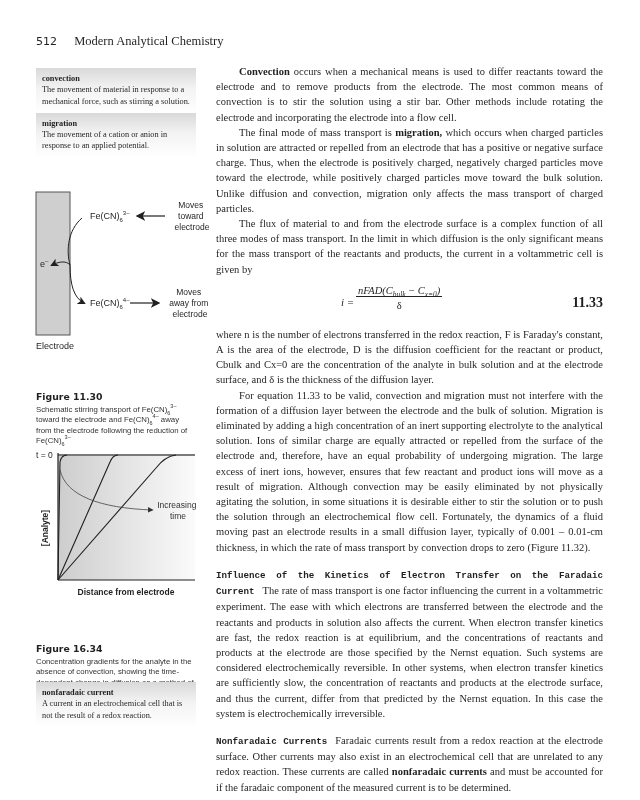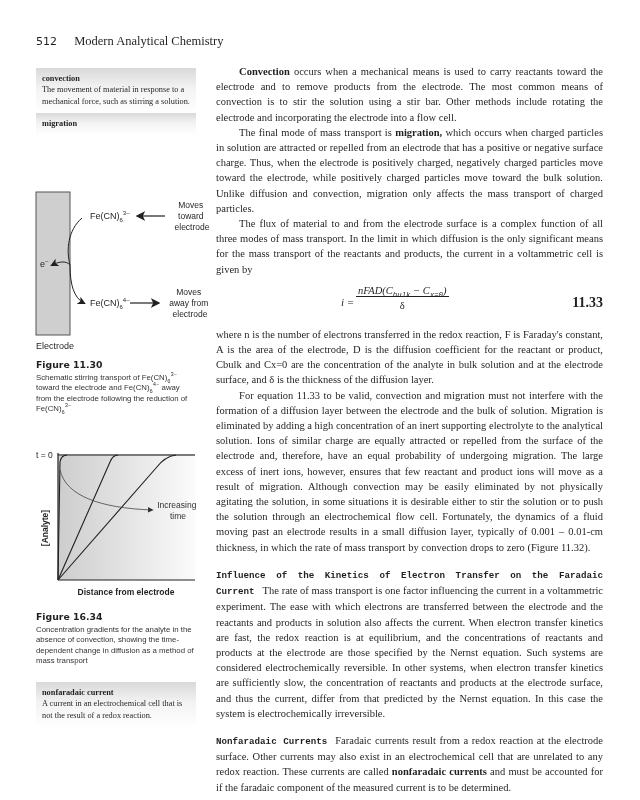--- a/index.html
+++ b/index.html
@@ -5,53 +5,54 @@
   html, body { margin: 0; padding: 0; background: #ffffff; }
   body { width: 640px; height: 800px; position: relative; overflow: hidden;
          font-family: "Liberation Serif", "DejaVu Serif", serif; color: #231f20; }
   .header { position: absolute; left: 36px; top: 34px; font-size: 12.5px; }
   .header .pnum { font-family: "DejaVu Sans", sans-serif; font-weight: normal; font-size: 11px; margin-right: 14px; }
   .margin-col { position: absolute; left: 36px; width: 160px; }
   .gloss { background: linear-gradient(180deg, #d9d9d9 0%, #f3f3f3 45%, #ffffff 100%);
            padding: 5px 6px 6px 6px; font-size: 8.3px; line-height: 11.3px; }
   .gloss .term { font-weight: bold; display: block; }
   .fig-caption { font-family: "Liberation Sans", "DejaVu Sans", sans-serif; font-size: 7.8px;
-                 line-height: 10.6px; color: #333; }
+                 line-height: 10.6px; color: #333; margin-top: 32px; }
   .fig-caption .fig-title { display: block; font-family: "DejaVu Sans", sans-serif; font-weight: bold;
                  font-size: 9.3px; color: #231f20; margin-bottom: 2px; }
   .main { position: absolute; left: 216px; top: 64px; width: 387px; font-size: 10.5px;
           line-height: 15.2px; text-align: justify; }
   .main p { margin: 0; text-indent: 2.2em; }
   .main p.noindent { text-indent: 0; }
   .main .bold { font-weight: bold; }
   .main .runin { font-family: Liberation Mono, monospace; font-weight: bold; font-size: 9.2px; margin-right: 8px; }
   .eq { position: relative; height: 40px; margin: 6px 0 4px 0; }
   .eq .lhs { position: absolute; left: 125px; top: 12px; font-style: italic; font-size: 11px; }
   .eq .frac { position: absolute; left: 140px; top: 0; text-align: center; font-size: 10.5px; }
   .eq .num { font-style: italic; padding: 0 2px; border-bottom: 1px solid #231f20; }
   .eq .den { display: block; }
   .eq .eqnum { position: absolute; right: 0; top: 12px; font-weight: bold; font-size: 14px; }
-  sub, sup { font-size: 70%; line-height: 0; font-family: Liberation Mono, monospace; }
+  sub, sup { font-size: 70%; line-height: 0; }
   svg text { font-family: "Liberation Sans", "DejaVu Sans", sans-serif; }
 </style>
 </head>
 <body>
 
 <div class="header">
   <span class="pnum">512</span>
   <span>Modern Analytical Chemistry</span>
 </div>
 
 <div class="margin-col" style="top:68px;">
   <div class="gloss">
     <span class="term">convection</span>
     <span>The movement of material in response to a mechanical force, such as stirring a solution.</span>
   </div>
   <div class="gloss">
     <span class="term">migration</span>
+    <span>The movement of a cation or anion in response to an applied potential.</span>
   </div>
 </div>
 
 <svg style="position:absolute;left:30px;top:190px;" width="180" height="150" viewBox="0 0 180 150">
   <defs>
     <marker id="ah" markerWidth="8" markerHeight="8" refX="6" refY="4" orient="auto">
       <path d="M0,0 L8,4 L0,8 L2,4 Z" fill="#231f20"></path>
     </marker>
   </defs>
   <rect x="6" y="2" width="34" height="143" fill="#cfcfcf" stroke="#555" stroke-width="1"></rect>
@@ -115,21 +116,21 @@
 </div>
 
 <div class="margin-col" style="top:682px;">
   <div class="gloss">
     <span class="term">nonfaradaic current</span>
     <span>A current in an electrochemical cell that is not the result of a redox reaction.</span>
   </div>
 </div>
 
 <div class="main">
-  <p><span class="bold">Convection</span><span> occurs when a mechanical means is used to carry reactants toward the electrode and to remove products from the electrode. The most common means of convection is to stir the solution using a stir bar. Other methods include rotating the electrode and incorporating the electrode into a flow cell.</span></p>
+  <p><span class="bold">Convection</span><span> occurs when a mechanical means is used to differ reactants toward the electrode and to remove products from the electrode. The most common means of convection is to stir the solution using a stir bar. Other methods include rotating the electrode and incorporating the electrode into a flow cell.</span></p>
   <p><span>The final mode of mass transport is </span><span class="bold">migration,</span><span> which occurs when charged particles in solution are attracted or repelled from an electrode that has a positive or negative surface charge. Thus, when the electrode is positively charged, negatively charged particles move toward the electrode, while positively charged particles move toward the bulk solution. Unlike diffusion and convection, migration only affects the mass transport of charged particles.</span></p>
   <p>The flux of material to and from the electrode surface is a complex function of all three modes of mass transport. In the limit in which diffusion is the only significant means for the mass transport of the reactants and products, the current in a voltammetric cell is given by</p>
 
   <div class="eq">
     <span class="lhs">i =</span>
     <span class="frac">
       <span class="num"><span>nFAD(C</span><sub>bulk</sub><span> − C</span><sub>x=0</sub><span>)</span></span>
       <span class="den">δ</span>
     </span>
     <span class="eqnum">11.33</span>

